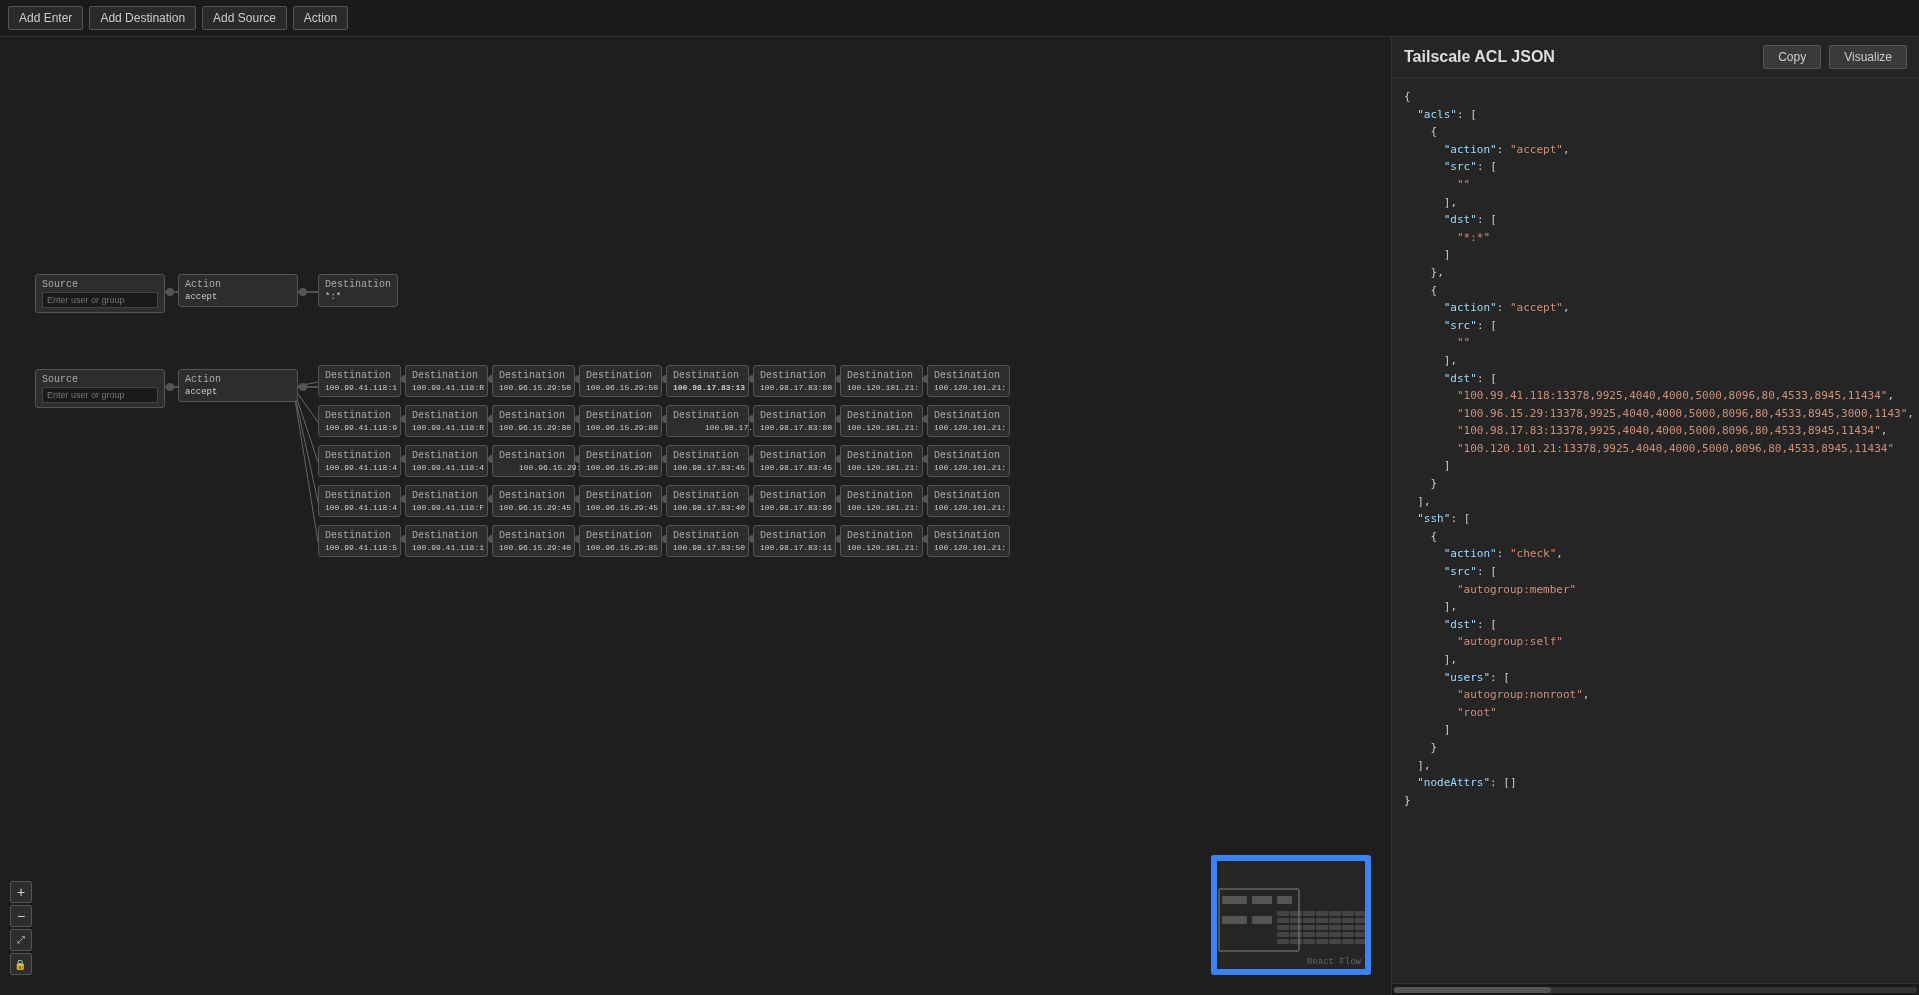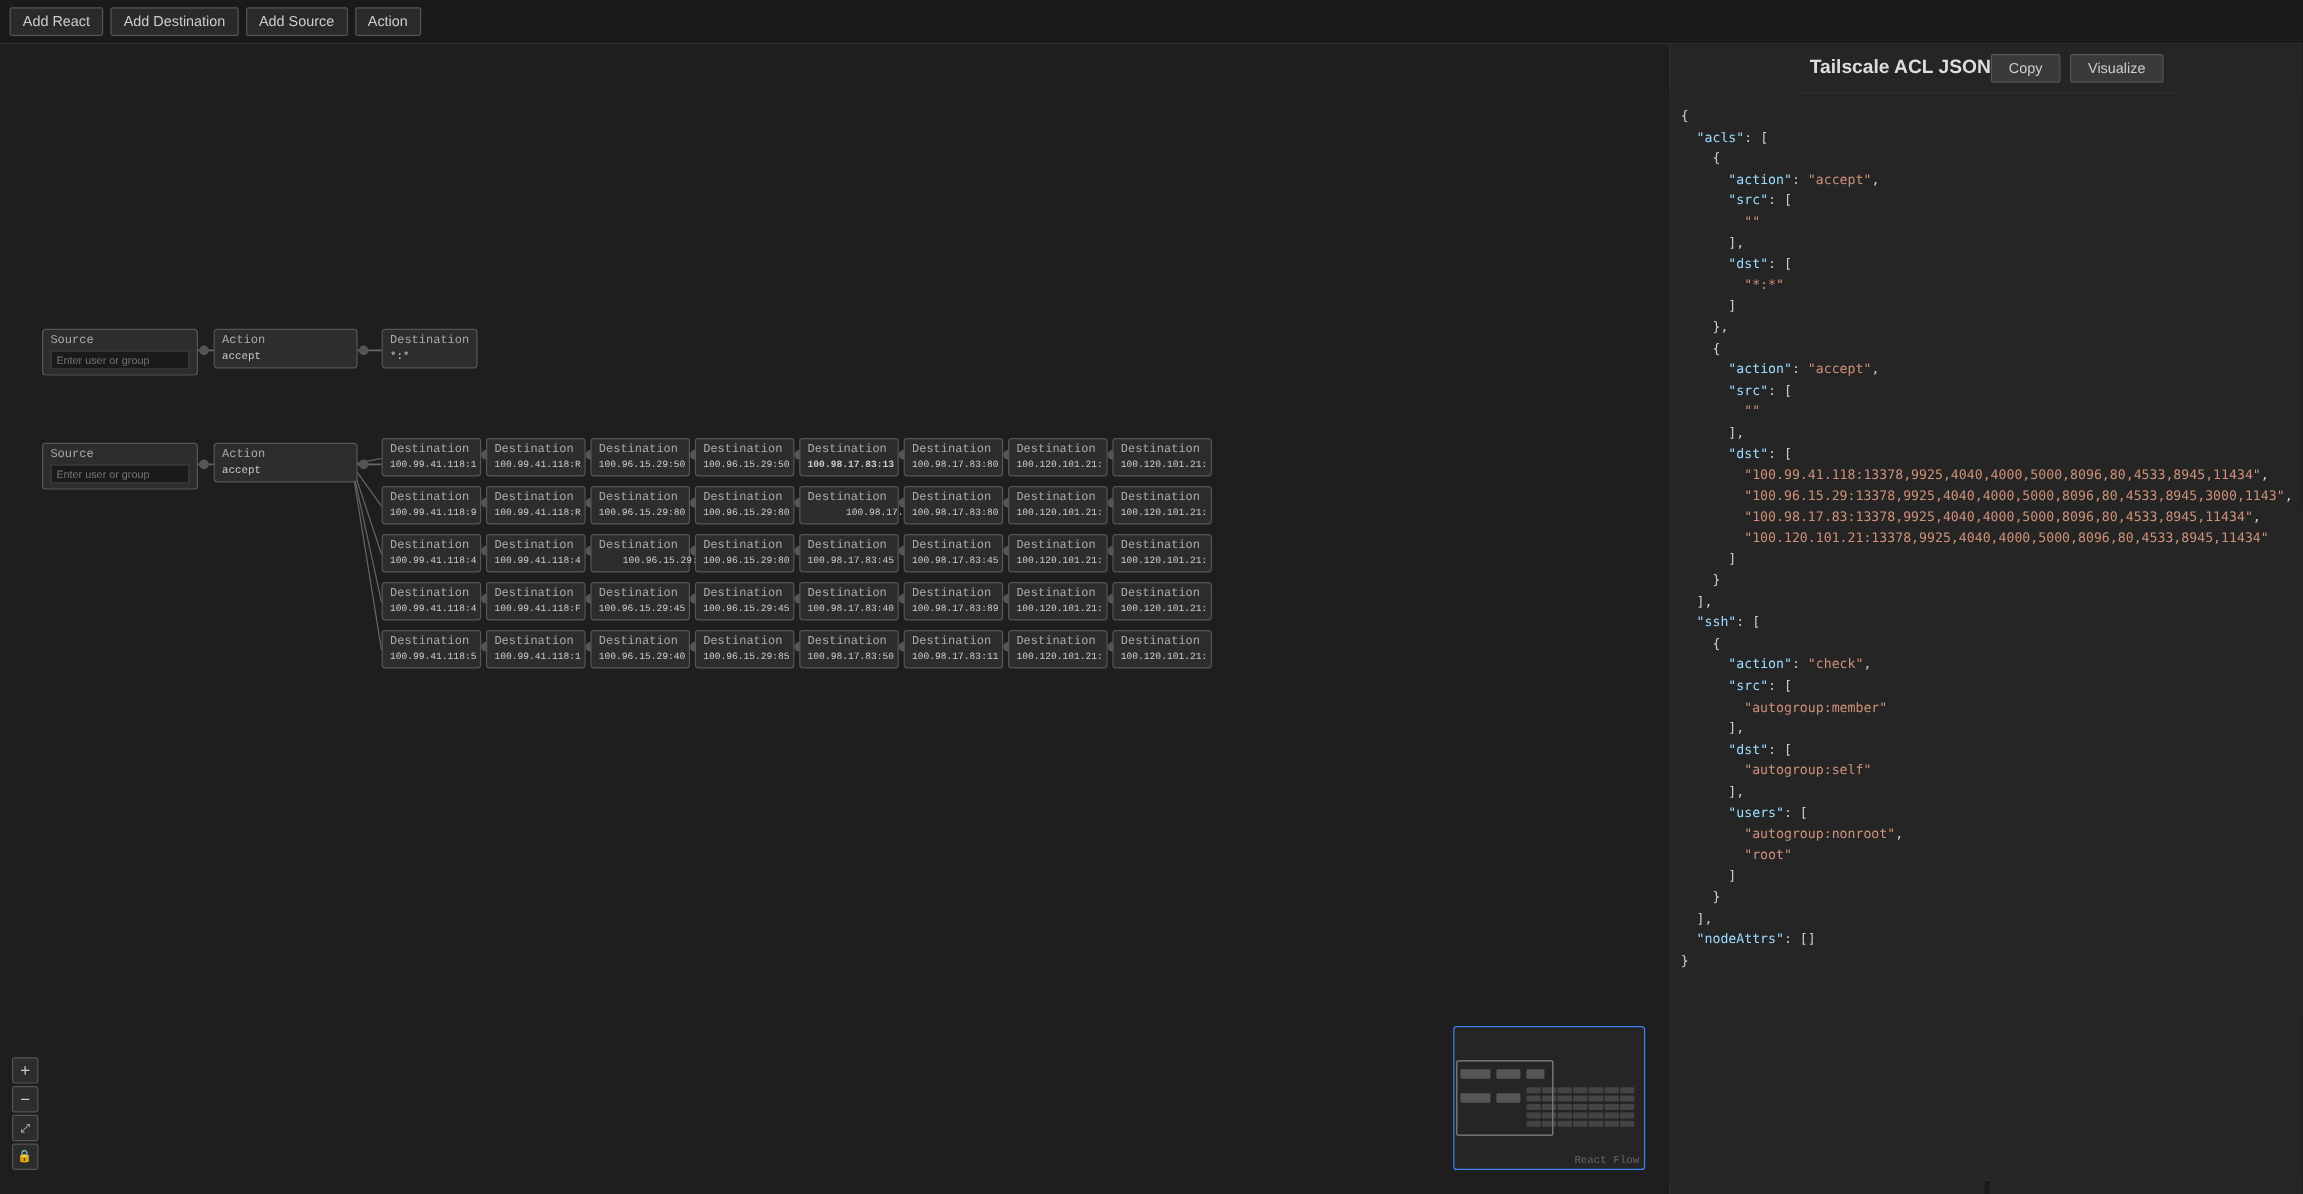--- a/index.html
+++ b/index.html
@@ -119,41 +119,40 @@
     }
 
     
     #minimap {
       position: absolute;
       bottom: 20px;
       right: 20px;
       width: 160px;
       height: 120px;
       background: #252525;
-      border: 1px solid #3b82f6;
+      border: 6px solid #3b82f6;
       border-radius: 3px;
       overflow: hidden;
     }
     #minimap-label {
       position: absolute;
       bottom: 2px;
       right: 4px;
       font-size: 9px;
       color: #666;
     }
 
     
     #json-panel {
       width: 528px;
       background: #252525;
       border-left: 1px solid #333;
       display: flex;
       flex-direction: column;
       flex-shrink: 0;
-      align-items: center;
     }
     #json-header {
       display: flex;
       align-items: center;
       justify-content: space-between;
       padding: 8px 12px;
       border-bottom: 1px solid #333;
     }
     #json-title {
       font-size: 16px;
@@ -214,21 +213,21 @@
       width: 30%;
       height: 100%;
       background: #555;
       border-radius: 3px;
     }
   </style>
 </head>
 <body>
 
 <div id="toolbar">
-  <button class="toolbar-btn">Add React</button>
+  <button class="toolbar-btn">Add Enter</button>
   <button class="toolbar-btn">Add Destination</button>
   <button class="toolbar-btn">Add Source</button>
   <button class="toolbar-btn">Action</button>
 </div>
 
 <div id="main">
 
   <div id="canvas-area">
 
     <svg id="svg-overlay">

